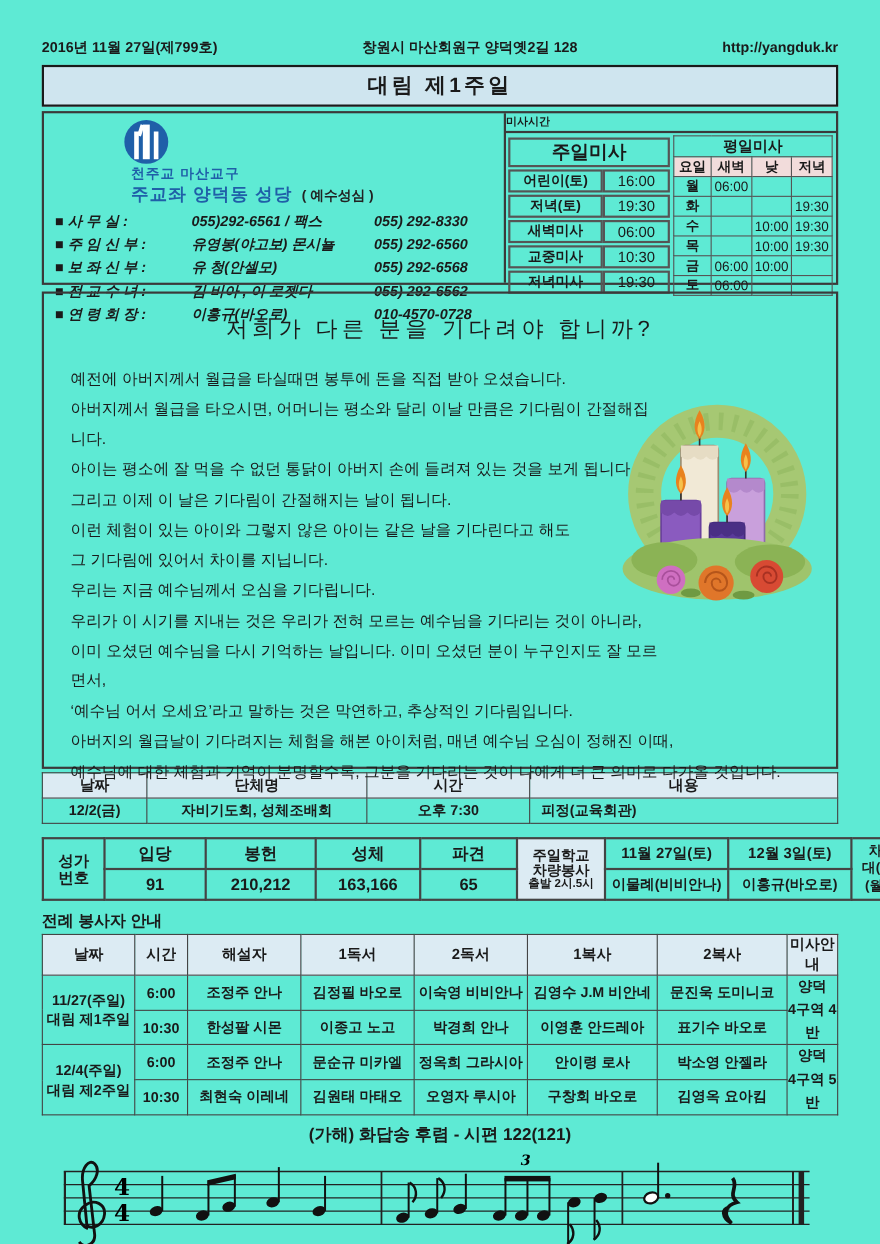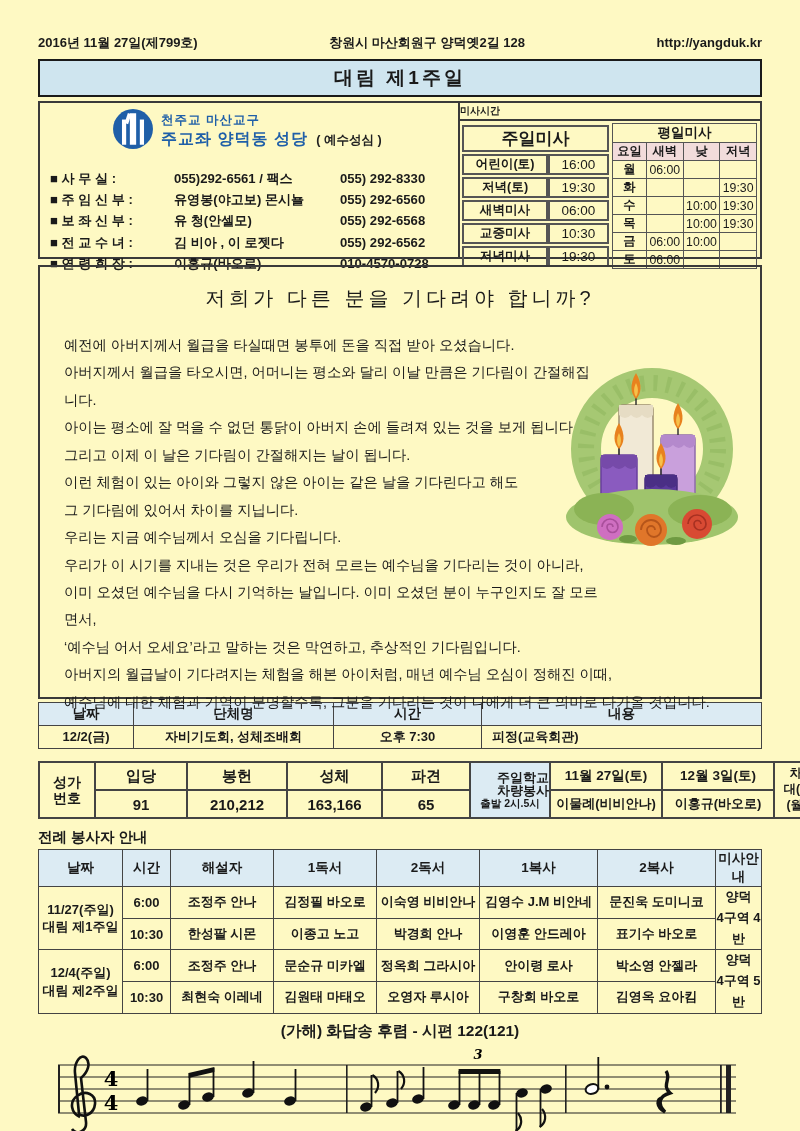--- a/index.html
+++ b/index.html
@@ -1,36 +1,36 @@
 <!DOCTYPE html>
 <html><head>
 <meta charset="utf-8">
 <style>
   * { margin:0; padding:0; box-sizing:border-box; }
   html,body { background:#ffffff; }
   .page {
-    width:800px; height:1131px; margin:0 auto; background:#fef9c3;
+    width:800px; height:1131px; margin:0 auto; background:#5eead4;
     font-family:"Liberation Sans","DejaVu Sans",sans-serif; color:#1a1a1a;
     padding:34px 38px 0; position:relative; overflow:hidden;
   }
   
   .topline { display:flex; justify-content:space-between; align-items:baseline;
     font-size:13px; font-weight:700; }
   
   .banner { margin-top:7px; border:2px solid #1a1a1a; background:#cfe5ef;
     text-align:center; font-size:19px; font-weight:800; letter-spacing:3px; padding:4px 0; }
   
   .infobox { margin-top:4px; border:2px solid #3a3a3a; display:flex; height:158px; }
   .info-left { width:418px; padding:5px 8px 4px 10px; }
-  .logo-row { display:flex; align-items:flex-end; padding-left:62px; }
+  .logo-row { display:flex; align-items:flex-start; padding-left:62px;flex-direction:column; }
   .logo-text { margin-left:7px; }
   .diocese { color:#1f5fa8; font-weight:800; font-size:12.5px; letter-spacing:1px; }
   .parish-name { color:#1f5fa8; font-weight:800; font-size:16px; letter-spacing:1px; }
   .parish-suffix { font-size:12.5px; font-weight:700; color:#222; margin-left:4px; }
-  .contacts { margin-top:18px; }
+  .contacts { margin-top:2px;font-style:italic; }
   .contact-row { display:flex; font-size:13.1px; font-weight:600; line-height:1.62; }
   .c-label { width:124px; white-space:pre; }
   .c-value { flex:1; }
   .c-phone { width:110px; }
   
   .info-right { flex:1; border-left:2px solid #3a3a3a; display:flex; flex-direction:column; }
   .mass-title { text-align:left; font-weight:800; font-size:10px;
     border-bottom:2px solid #3a3a3a; padding:1px 0; }
   .mass-body { flex:1; display:flex; padding:2px 3px 2px 2px; }
   table.sunday { border-collapse:separate; border-spacing:0 2px; width:147px; }
@@ -64,21 +64,21 @@
   table.groups td { border:1.5px solid #444; height:23px; font-size:13px;
     font-weight:600; text-align:center; }
   table.groups td.left { text-align:left; padding-left:10px; }
   
   table.hymns { width:100%; border-collapse:collapse; margin-top:12px; table-layout:fixed; }
   table.hymns th, table.hymns td { border:2px solid #444; text-align:center; height:28px; }
   table.hymns th { font-size:15px; font-weight:800; }
   table.hymns td.val { font-size:15px; font-weight:600; }
   .hlabel { font-size:14px; font-weight:800; line-height:1.15; }
   .shuttle { background:#dcebf3; line-height:1.05; }
-  .shuttle .b { font-size:13px; font-weight:800;text-align:right; }
+  .shuttle .b { font-size:13px; font-weight:800; }
   .shuttle .s { font-size:10.5px; font-weight:700; }
   td.hdate { font-size:13.5px; font-weight:800; }
   td.hname { font-size:13px; font-weight:600; }
   .recruit { font-size:12.3px; font-weight:800; line-height:1.3; }
   
   table.servers { width:100%; border-collapse:collapse; margin-top:2px; table-layout:fixed; }
   table.servers th { background:#dcebf3; border:1.5px solid #444; height:24px;
     font-size:13.5px; font-weight:800; }
   table.servers td { border:1.5px solid #444; height:26px; font-size:13px;
     font-weight:600; text-align:center; }

